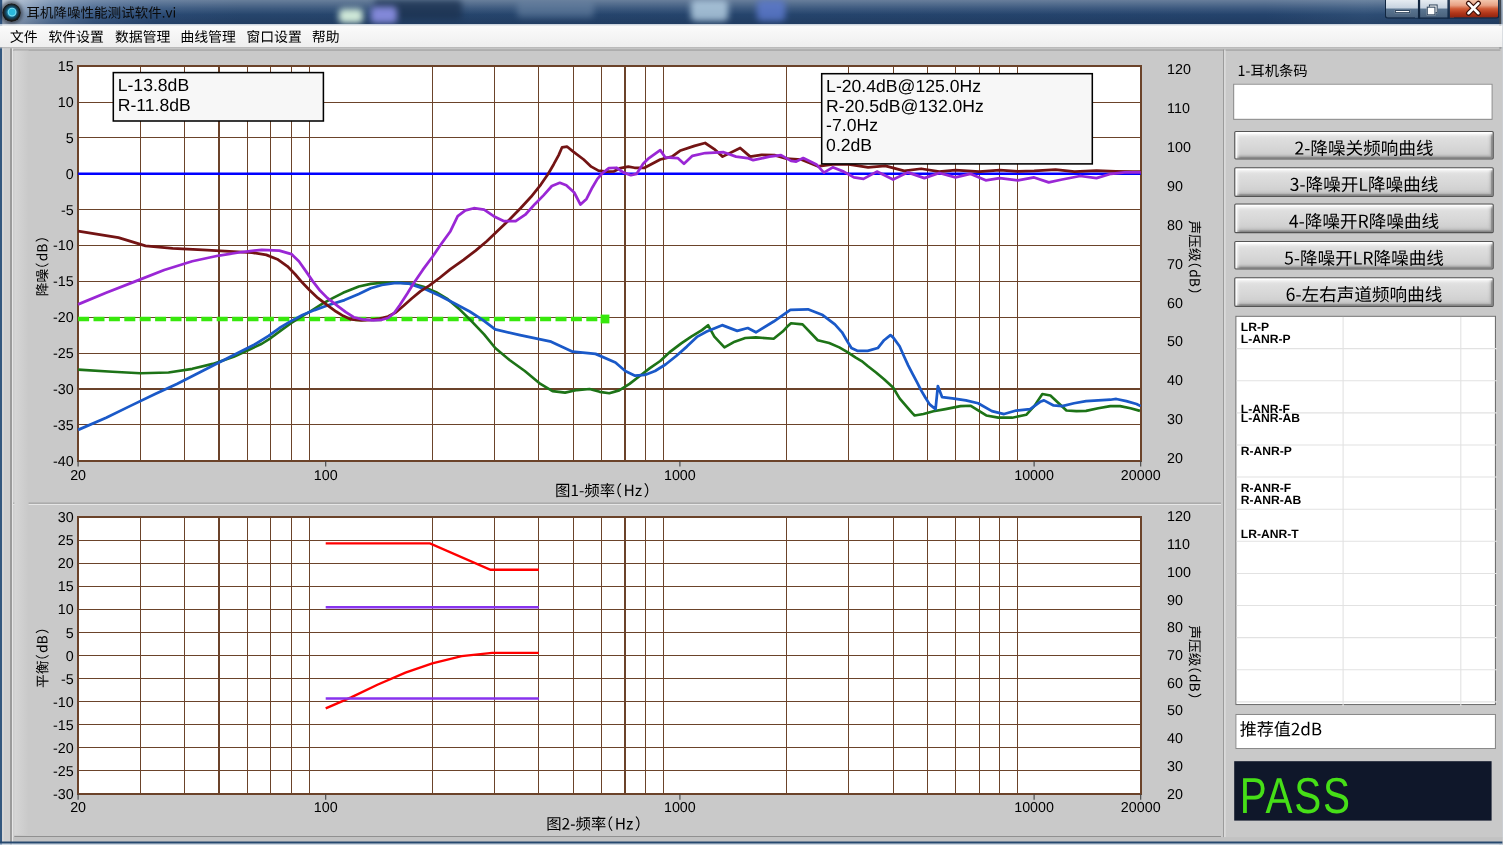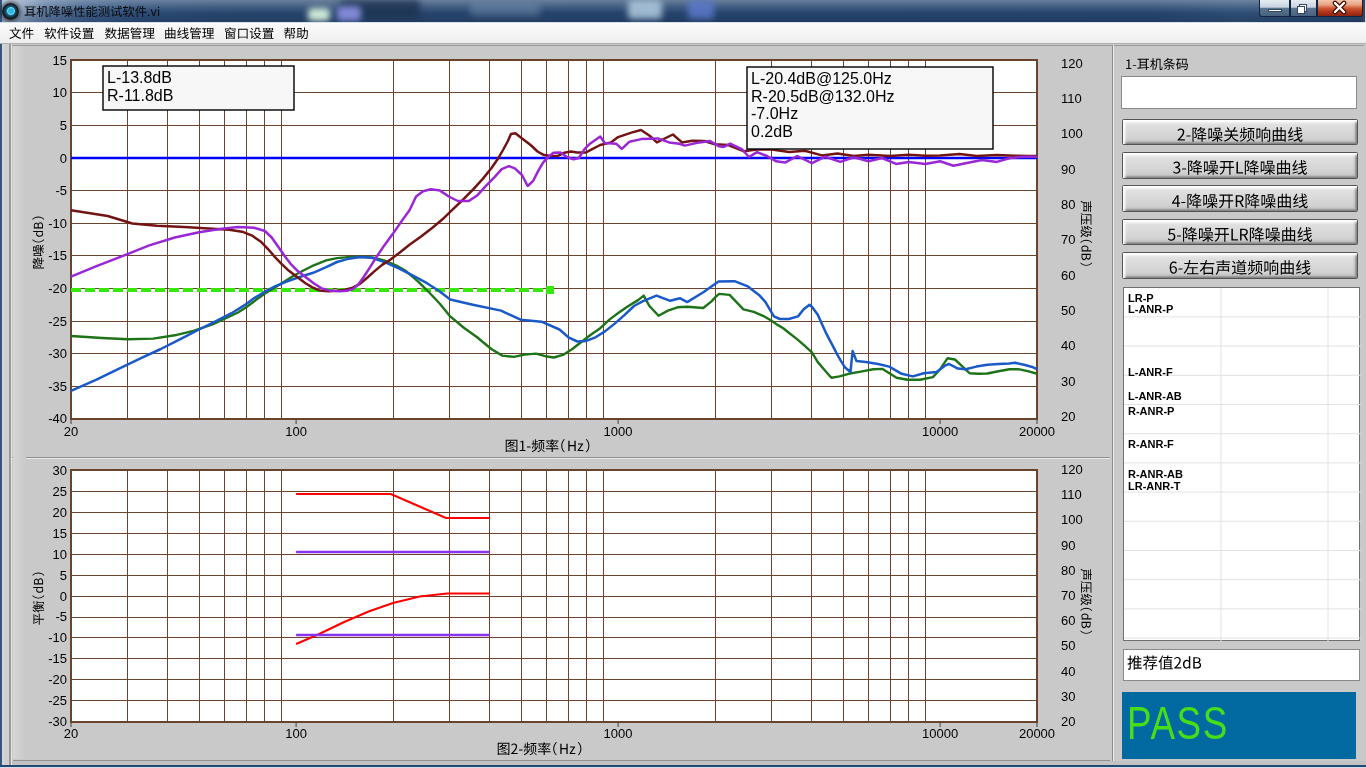--- a/index.html
+++ b/index.html
@@ -72,28 +72,28 @@
         <path d="M0 291.7H237"></path>
         <path d="M0 320.9H237"></path>
         <path d="M0 350.09999999999997H237"></path>
 <path d="M97 0V354"></path>
         <path d="M204 0V354"></path>
 </g>
     </svg>
 <div class="row" style="top:3.5px">LR-P</div>
     <div class="row" style="top:15px">L-ANR-P</div>
     <div class="row" style="top:78px">L-ANR-F</div>
-    <div class="row" style="top:102px">L-ANR-AB</div>
+    <div class="row" style="top:87px">L-ANR-AB</div>
     <div class="row" style="top:117px">R-ANR-P</div>
     <div class="row" style="top:149.5px">R-ANR-F</div>
-    <div class="row" style="top:180px">R-ANR-AB</div>
+    <div class="row" style="top:161px">R-ANR-AB</div>
     <div class="row" style="top:192px">LR-ANR-T</div>
 </div>
 <div class="abs whitebox" style="left:1123px;top:649px;width:237px;height:32px"></div>
-<div class="abs" style="left:1122px;top:692px;width:234px;height:67px;background:#0369a1">
+<div class="abs" style="left:1122px;top:692px;width:234px;height:54px;background:#0f172a">
     <div style="position:absolute;left:5px;top:0;color:#46df17;font-size:46px;letter-spacing:2px;font-family:'Liberation Sans',sans-serif;line-height:62px;transform:scaleX(.8);transform-origin:0 0;white-space:nowrap">PASS</div>
   </div>
 <svg width="1366" height="768" viewBox="0 0 1366 768" xmlns="http://www.w3.org/2000/svg" style="position:absolute;left:0;top:0">
 <rect x="71" y="60" width="966" height="359" fill="#ffffff"></rect>
 <path d="M71.0 60V419 M127.7 60V419 M167.9 60V419 M199.1 60V419 M224.6 60V419 M246.2 60V419 M264.9 60V419 M281.3 60V419 M393.0 60V419 M449.7 60V419 M489.9 60V419 M521.1 60V419 M546.6 60V419 M568.2 60V419 M586.9 60V419 M603.3 60V419 M715.0 60V419 M771.7 60V419 M811.9 60V419 M843.1 60V419 M868.6 60V419 M890.2 60V419 M908.9 60V419 M925.3 60V419 M1037.0 60V419 M71 60.2H1037 M71 92.8H1037 M71 125.4H1037 M71 158.0H1037 M71 190.6H1037 M71 223.2H1037 M71 255.8H1037 M71 288.4H1037 M71 321.0H1037 M71 353.6H1037 M71 386.2H1037 M71 418.8H1037" stroke="#6b432a" fill="none" stroke-width="1" shape-rendering="crispEdges"></path>
 <rect x="71" y="60" width="966" height="359" fill="none" stroke="#6b432a" stroke-width="2" shape-rendering="crispEdges"></rect>
 <path d="M71.0 419v5" stroke="#404040" stroke-width="1"></path>
 <path d="M296.1 419v5" stroke="#404040" stroke-width="1"></path>
 <path d="M618.1 419v5" stroke="#404040" stroke-width="1"></path>
 <path d="M940.1 419v5" stroke="#404040" stroke-width="1"></path>

